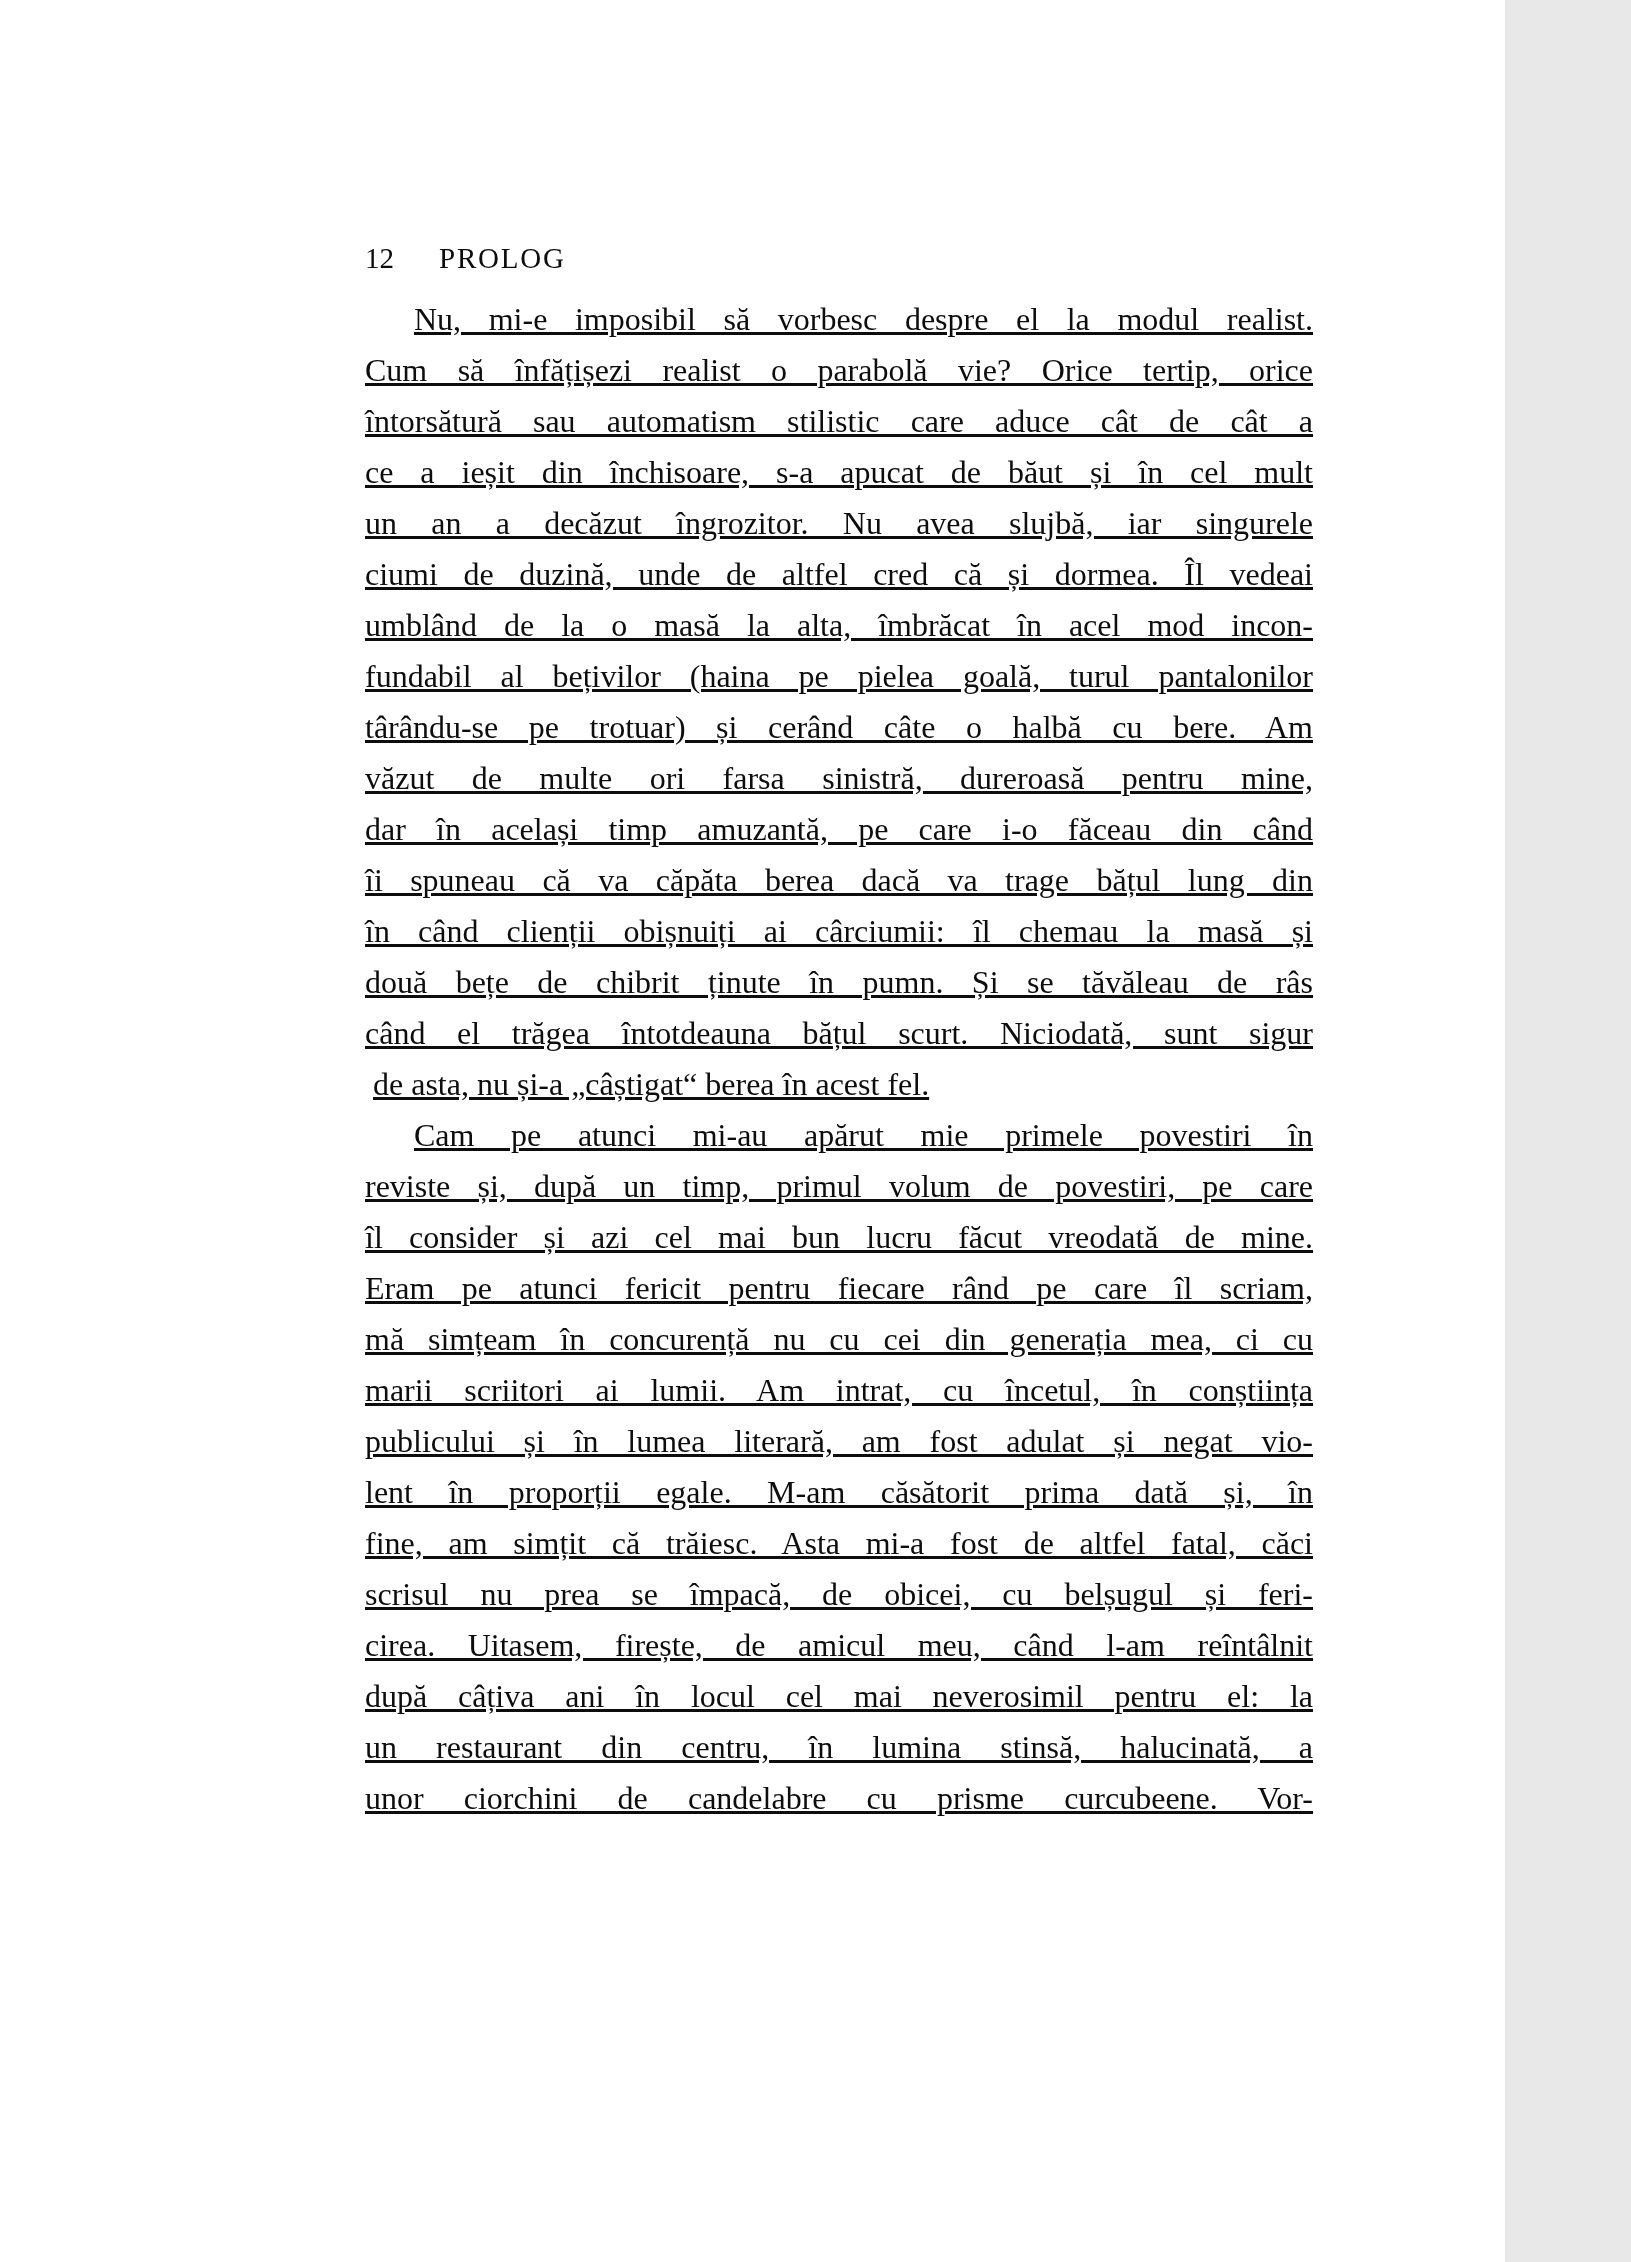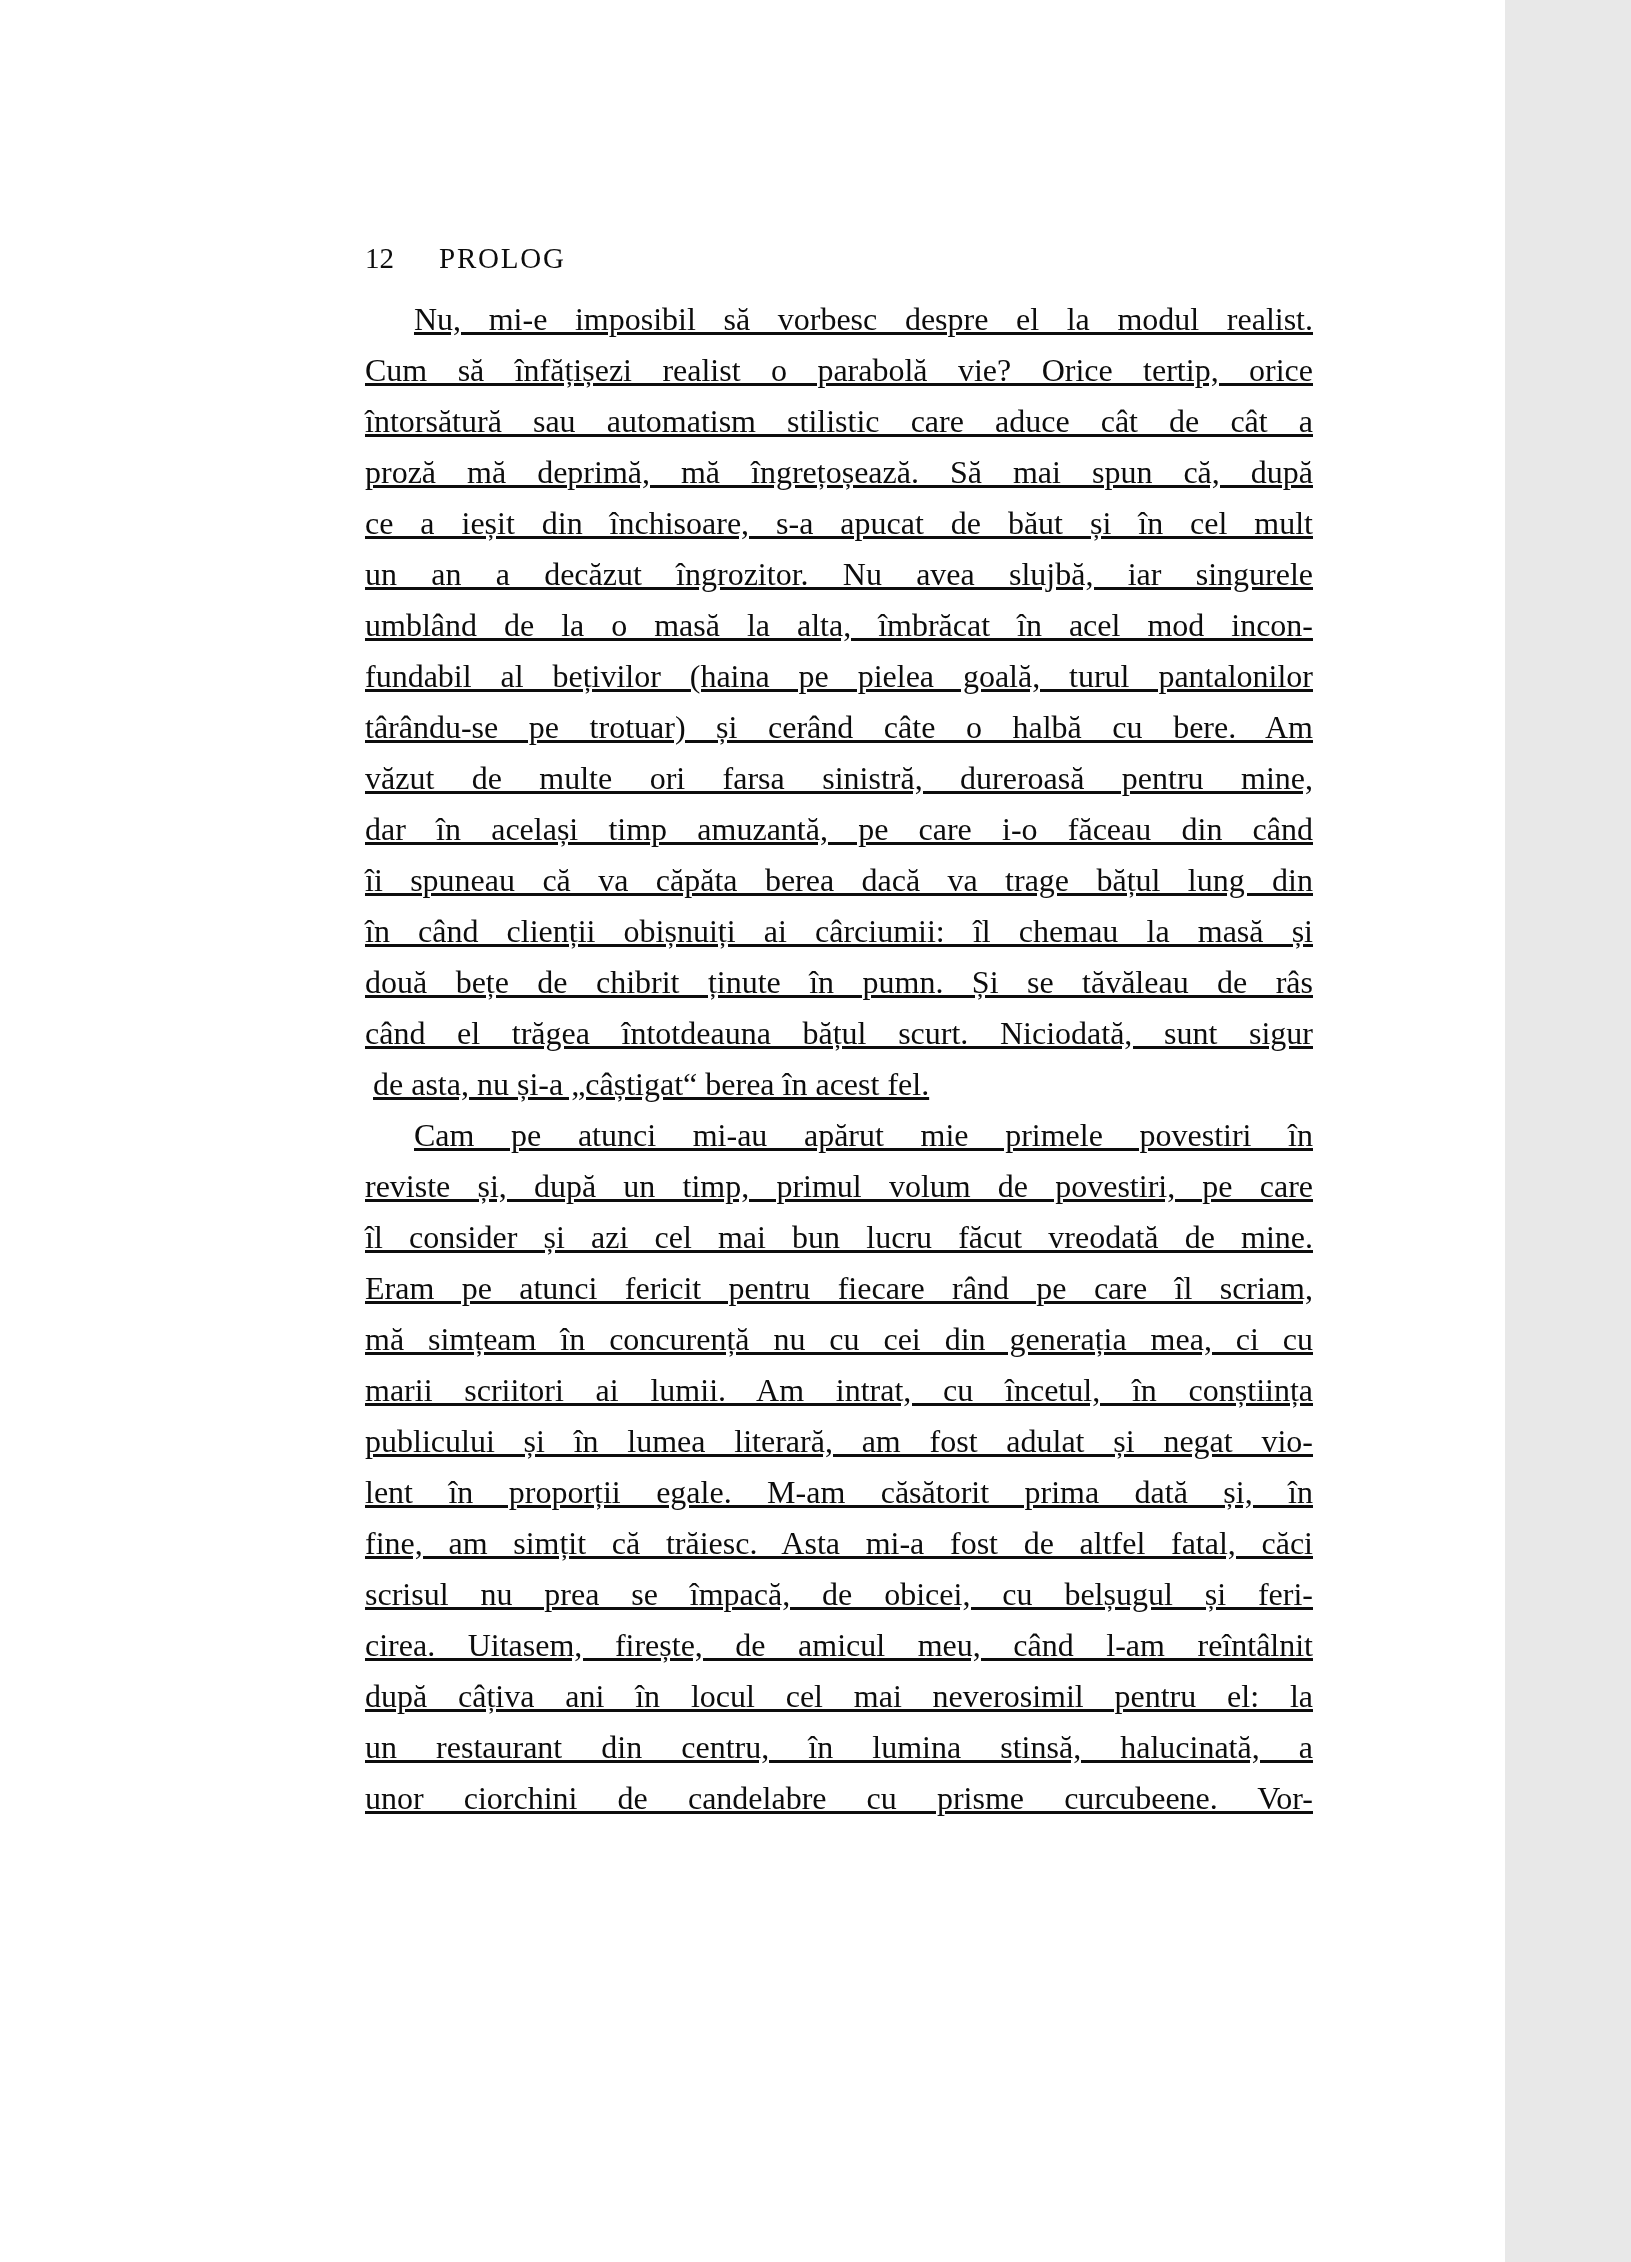--- a/index.html
+++ b/index.html
@@ -61,23 +61,23 @@
   <div class="running-header">
     <span class="page-number">12</span><span class="running-title">PROLOG</span>
   </div>
 
   <div class="text-block">
 
   <div class="para">
         <div class="line first">Nu, mi-e imposibil să vorbesc despre el la modul realist.</div>
         <div class="line">Cum să înfățișezi realist o parabolă vie? Orice tertip, orice</div>
         <div class="line">întorsătură sau automatism stilistic care aduce cât de cât a</div>
-        <div class="line">proză mă deprimă, mă îngrețoșează. Să mai spun că, după</div>
         <div class="line">ce a ieșit din închisoare, s-a apucat de băut și în cel mult</div>
         <div class="line">un an a decăzut îngrozitor. Nu avea slujbă, iar singurele</div>
+        <div class="line">ciumi de duzină, unde de altfel cred că și dormea. Îl vedeai</div>
         <div class="line">umblând de la o masă la alta, îmbrăcat în acel mod incon-</div>
         <div class="line">fundabil al bețivilor (haina pe pielea goală, turul pantalonilor</div>
         <div class="line">târându-se pe trotuar) și cerând câte o halbă cu bere. Am</div>
         <div class="line">văzut de multe ori farsa sinistră, dureroasă pentru mine,</div>
         <div class="line">dar în același timp amuzantă, pe care i-o făceau din când</div>
         <div class="line">îi spuneau că va căpăta berea dacă va trage bățul lung din</div>
         <div class="line">în când clienții obișnuiți ai cârciumii: îl chemau la masă și</div>
         <div class="line">două bețe de chibrit ținute în pumn. Și se tăvăleau de râs</div>
         <div class="line">când el trăgea întotdeauna bățul scurt. Niciodată, sunt sigur</div>
         <div class="line para-end">de asta, nu și-a „câștigat“ berea în acest fel.</div>

